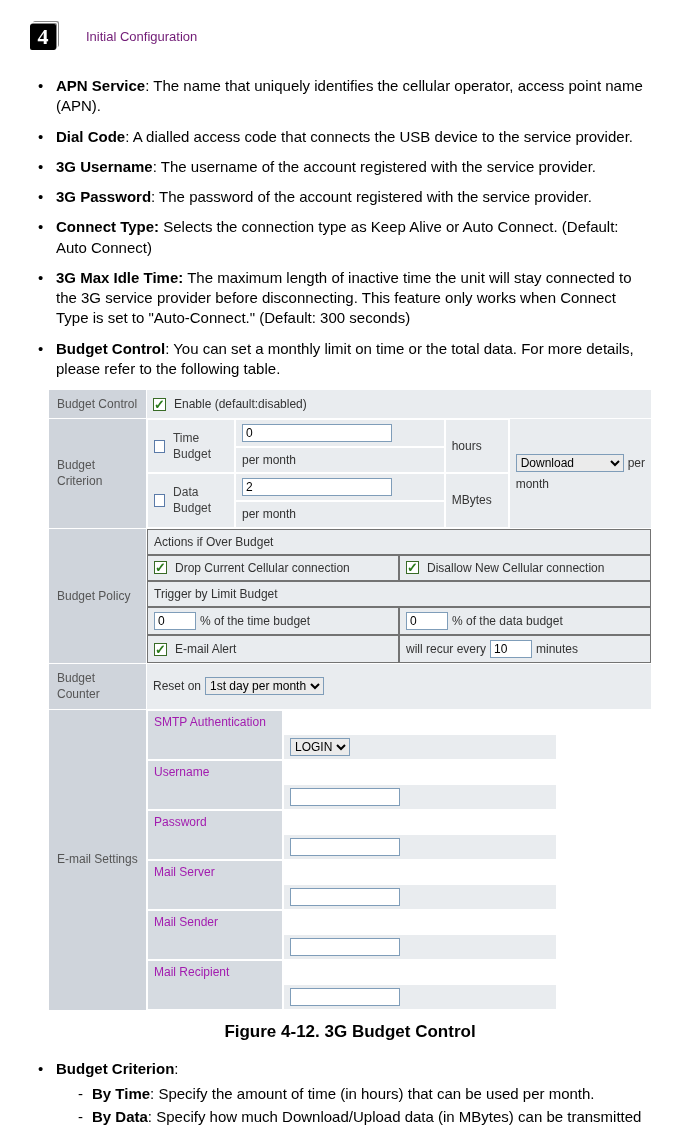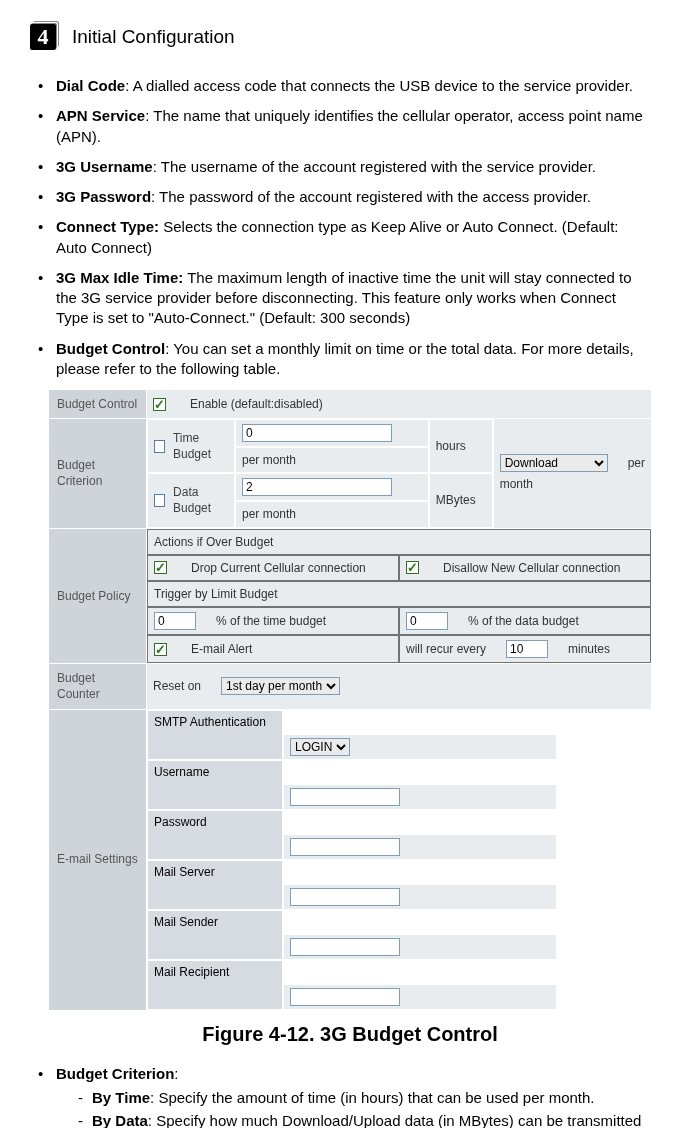--- a/index.html
+++ b/index.html
@@ -30,40 +30,40 @@
     background: #000;
     display: flex; align-items: center; justify-content: center;
     color: #fff;
     position: relative;
     font-family: "Times New Roman", serif;
     font-size: 22px;
     font-weight: bold;
     border-radius: 2px;
     box-shadow: 1px -1px 0 #888, 2px -2px 0 #fff, 3px -3px 0 #888;
   }
-  .chapter-title { font-size: 19px; color:#000000; }
+  .chapter-title { font-size: 13px; color:#701a75;margin-left:14px; }
   ul.main { list-style: none; padding: 0; margin: 0 0 0 8px; }
   ul.main > li { margin: 8px 0 10px 0; padding-left: 18px; position: relative; }
   ul.main > li.dot-bullet::before {
     content: "•";
     position: absolute; left: 0; top: 0;
     font-size: 15px;
   }
   ul.main > li.dash-bullet::before {
     content: "•";
     position: absolute; left: 0; top: 0;
     font-size: 15px;
   }
   .term { font-weight: bold; }
   .fig {
     margin: 8px 0 0 18px;
   }
   .figcap {
     text-align: center;
-    font-size: 20px;
+    font-size: 17px;
     font-weight: bold;
     margin: 10px 0 16px 0;
   }
   
   table.cfg {
     border-collapse: collapse;
     width: 604px;
     font-family: Tahoma, Verdana, sans-serif;
     font-size: 12px;
     color: #333;
@@ -109,42 +109,42 @@
     position: relative;
     vertical-align: middle;
     margin-right: 4px;
   }
   .cb.checked::after {
     content: "✓";
     position:absolute; left:0; top:-3px;
     color:#2a7a1a; font-size:13px; font-weight:bold;
   }
   .cb.blue { border-color:#5a7aa8; }
-  .flex-row { display:flex; align-items:center; gap:20px; }
+  .flex-row { display:flex; align-items:center; gap:4px; }
   .nestgrid {
     display: grid;
     grid-template-columns: 88px 1fr 64px;
     width: 100%;
   }
   .nestgrid > div { background:#e9ecef; border:1px solid #fff; padding:4px 6px; display:flex; align-items:center; gap:4px; }
   .nestgrid > div.lab { background:#e9ecef; color:#404040; }
   .policy-grid {
     display: grid;
     grid-template-columns: 1fr 1fr;
     width: 100%;
   }
   .policy-grid > div { background:#e9ecef; border:1px solid #737373; padding:4px 6px; }
   .policy-grid .header { grid-column: 1 / span 2; color:#333; }
   .email-grid {
     display: grid;
     grid-template-columns: 136px 1fr;
     width: 410px;
   }
   .email-grid > div { border:1px solid #fff; padding:3px 6px; }
-  .email-grid > .elab { background:#d6dbe1; color:#000000; }
+  .email-grid > .elab { background:#d6dbe1; color:#a21caf; }
   .email-grid > .eval { background:#e9ecef;margin-top:24px; }
   .sublist { list-style:none; padding:0; margin: 4px 0 0 18px;}
   .sublist li { padding-left: 18px; position:relative; margin:3px 0;}
   .sublist li::before { content:"-"; position:absolute; left:4px; top:0;}
   .footer-pageno {
     position: absolute;
     bottom: 24px;
     left: 30px;
     font-size: 11px;
   }
@@ -155,24 +155,24 @@
 <div class="page">
 
   <div class="chapter-row">
     <span class="chbox">
         <span>4</span>
       </span>
     <span class="chapter-title">Initial Configuration</span>
   </div>
 
   <ul class="main">
+    <li class="dot-bullet"><span class="term">APN Service</span><span>: The name that uniquely identifies the cellular operator, access point name (APN).</span></li>
     <li class="dot-bullet"><span class="term">Dial Code</span><span>: A dialled access code that connects the USB device to the service provider.</span></li>
-    <li class="dot-bullet"><span class="term">APN Service</span><span>: The name that uniquely identifies the cellular operator, access point name (APN).</span></li>
     <li class="dot-bullet"><span class="term">3G Username</span><span>: The username of the account registered with the service provider.</span></li>
-    <li class="dot-bullet"><span class="term">3G Password</span><span>: The password of the account registered with the access provider.</span></li>
+    <li class="dot-bullet"><span class="term">3G Password</span><span>: The password of the account registered with the service provider.</span></li>
     <li class="dash-bullet"><span class="term">Connect Type:</span><span> Selects the connection type as Keep Alive or Auto Connect. (Default: Auto Connect)</span></li>
     <li class="dash-bullet"><span class="term">3G Max Idle Time:</span><span> The maximum length of inactive time the unit will stay connected to the 3G service provider before disconnecting. This feature only works when Connect Type is set to "Auto-Connect." (Default: 300 seconds)</span></li>
     <li class="dash-bullet"><span class="term">Budget Control</span><span>: You can set a monthly limit on time or the total data. For more details, please refer to the following table.</span></li>
   </ul>
 
   <div class="fig">
     <table class="cfg">
 
       <tbody>
           <tr>

